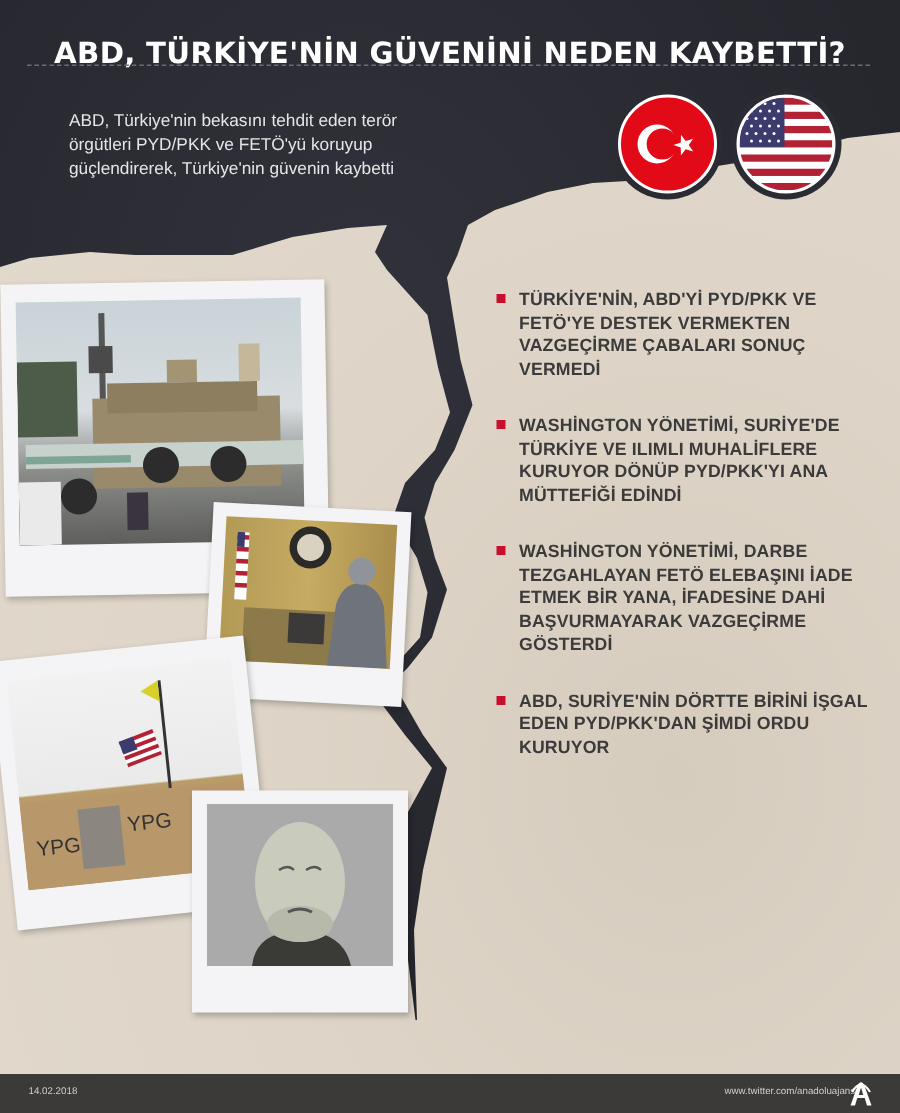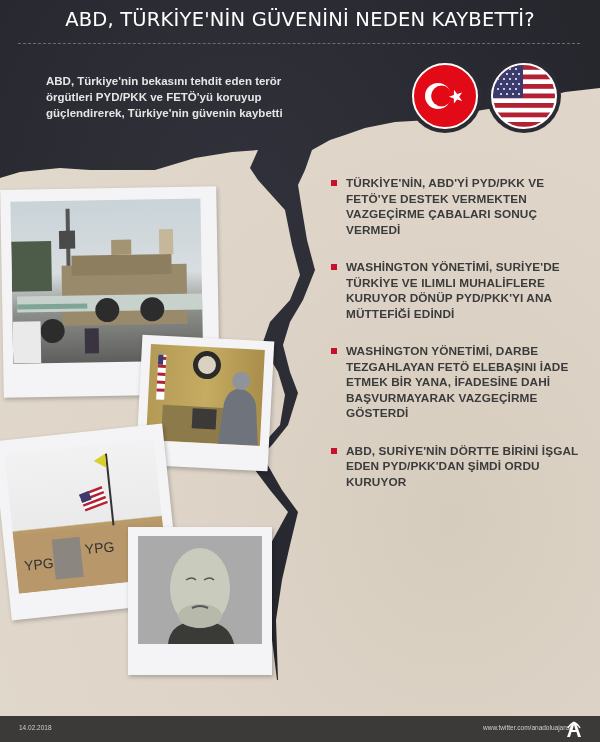--- a/index.html
+++ b/index.html
@@ -1,27 +1,27 @@
 <!DOCTYPE html>
 <html><head>
 <meta charset="utf-8">
 <style>
   html, body { margin: 0; padding: 0; }
   body { width: 600px; height: 742px; overflow: hidden; position: relative; background: #ddd4c7; font-family: "Liberation Sans", sans-serif; }
   .canvas { position: absolute; left: 0; top: 0; width: 600px; height: 742px; overflow: hidden; }
   .bg-beige { position: absolute; inset: 0; background: radial-gradient(ellipse at 75% 70%, #d6ccbe 0%, #ded5c8 45%, #e2dacd 100%); }
   .dark-shape { position: absolute; left: 0; top: 0; width: 600px; height: 742px; }
-  .title { position: absolute; left: 0; top: 8px; width: 600px; text-align: center; color: #ffffff; font-weight: normal; font-size: 19.5px; letter-spacing: 0.2px; font-family: "DejaVu Sans", sans-serif; }
+  .title { position: absolute; left: 0; top: 24px; width: 600px; text-align: center; color: #ffffff; font-weight: bold; font-size: 19.5px; letter-spacing: 0.2px; font-family: "DejaVu Sans", sans-serif; }
   .title-rule { position: absolute; left: 18px; top: 43px; width: 562px; border-top: 1px dashed #6b6d75; }
-  .intro { position: absolute; left: 46px; top: 73px; width: 260px; color: #e6e6e6; font-size: 11.5px; line-height: 16px; font-weight: bold; }
+  .intro { position: absolute; left: 46px; top: 73px; width: 260px; color: #e6e6e6; font-size: 11.5px; line-height: 16px; }
   .flag { position: absolute; width: 74px; height: 74px; border-radius: 50%; background: #2b2c33; }
   .flag-inner { position: absolute; left: 4px; top: 4px; width: 66px; height: 66px; border-radius: 50%; overflow: hidden; border: 2px solid #ffffff; box-sizing: border-box; }
   .flag-tr { left: 408px; top: 59px; }
   .flag-us { left: 487px; top: 59px; }
-  .list { position: absolute; left: 331px; top: 176px; width: 262px; }
+  .list { position: absolute; left: 331px; top: 192px; width: 262px; }
   .item { position: relative; padding-left: 15px; margin-bottom: 22px; }
   .bullet { position: absolute; left: 0; top: 4px; width: 6px; height: 6px; background: #c8102e; }
   .item-text { color: #3b3b3b; font-size: 11.8px; line-height: 15.5px; font-weight: bold; letter-spacing: 0.1px; }
   .photo { position: absolute; background: #f4f4f6; box-shadow: 1px 2px 4px rgba(0,0,0,0.25); }
   .photo-img { position: absolute; overflow: hidden; }
   .footer { position: absolute; left: 0; top: 716px; width: 600px; height: 26px; background: #3b3a38; }
   .footer-date { position: absolute; left: 19px; top: 8px; color: #cfcfcf; font-size: 6.5px; }
   .footer-url { position: absolute; left: 483px; top: 8px; color: #cfcfcf; font-size: 6.5px; }
   .footer-logo { position: absolute; left: 565px; top: 4px; width: 18px; height: 18px; }
 </style>

